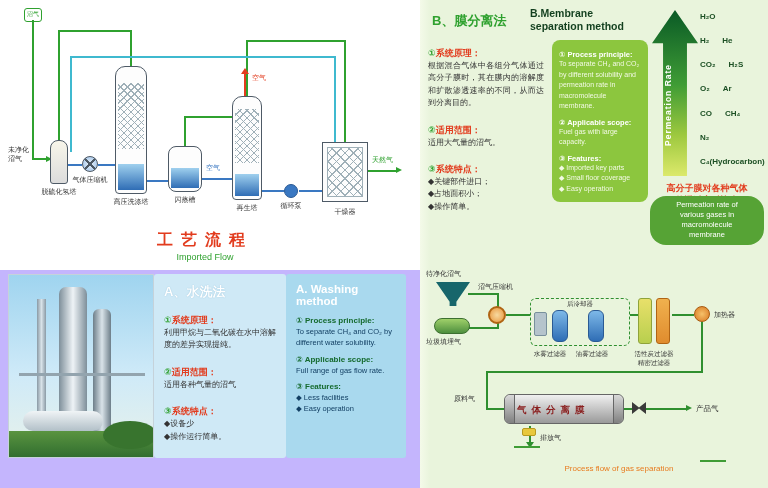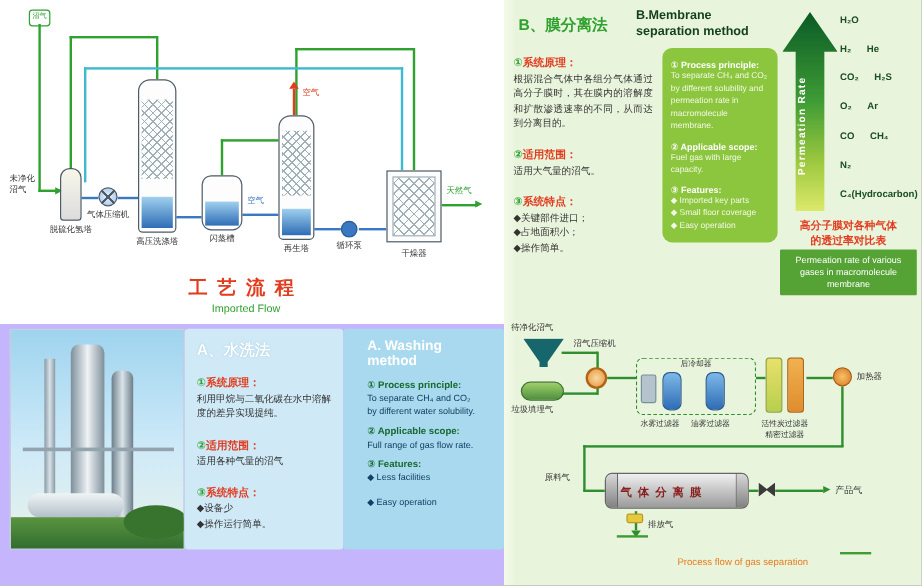--- a/index.html
+++ b/index.html
@@ -141,28 +141,28 @@
         <span class="num">②</span><span class="head-zh">适用范围：</span>
         <div class="body-zh">适用各种气量的沼气</div>
       </div>
       <div class="zsec">
         <span class="num">③</span><span class="head-zh">系统特点：</span>
         <div class="body-zh">◆设备少</div>
         <div class="body-zh">◆操作运行简单。</div>
       </div>
     </div>
 
-    <div class="abs" style="left:286px;top:4px;width:134px;height:184px;background:#a9d9ee;border-radius:3px;padding:9px 20px">
+    <div class="abs" style="left:286px;top:4px;width:120px;height:184px;background:#a9d9ee;border-radius:3px;padding:9px 10px">
       <div style="color:#fff;font-weight:bold;font-size:11.5px;margin-bottom:9px">A. Washing method</div>
       <div class="en-head">① Process principle:</div>
       <div class="en-body">To separate CH₄ and CO₂ by different water solubility.</div>
       <div class="en-head">② Applicable scope:</div>
       <div class="en-body">Full range of gas flow rate.</div>
       <div class="en-head">③ Features:</div>
-      <div class="en-body" style="margin-bottom:10px">◆ Less facilities</div>
+      <div class="en-body" style="margin-bottom:0">◆ Less facilities</div>
       <div class="en-body">◆ Easy operation</div>
     </div>
   </section>
 
   <section class="abs" style="left:420px;top:0;width:348px;height:488px;background:linear-gradient(90deg,#f4fae9 0,#e9f4dc 10px,#e9f4dc 100%)">
 
     <div class="abs" style="left:12px;top:12px;color:#2fa12f;font-weight:bold;font-size:13px">B、膜分离法</div>
     <div class="abs" style="left:110px;top:7px;width:112px;color:#123f1e;font-weight:bold;font-size:10.5px;line-height:1.2">B.Membrane separation method</div>
 
     <div class="abs" style="left:8px;top:42px;width:116px">
@@ -218,21 +218,21 @@
         </div>
       <div class="gasrow">
           <span>N₂</span>
         </div>
       <div class="gasrow">
           <span>C₄(Hydrocarbon)</span>
         </div>
     </div>
     <div class="abs c pre" style="left:226px;top:182px;width:122px;color:#e23c1e;font-weight:bold;font-size:9px;line-height:1.35">高分子膜对各种气体
 的透过率对比表</div>
-    <div class="abs c" style="left:230px;top:208px;width:114px;background:#56a335;border-radius:1px;color:#fff;font-size:7.5px;line-height:1.35;padding:4px 4px">Permeation rate of various gases in macromolecule membrane</div>
+    <div class="abs c" style="left:230px;top:196px;width:114px;background:#56a335;border-radius:16px;color:#fff;font-size:7.5px;line-height:1.35;padding:4px 14px">Permeation rate of various gases in macromolecule membrane</div>
 
     <div class="hl" style="left:48px;top:293px;width:30px;background:#2f8f2f"></div>
     <div class="vl" style="left:77px;top:293px;height:14px;background:#2f8f2f"></div>
     <div class="hl" style="left:48px;top:327px;width:30px;background:#2f8f2f"></div>
     <div class="vl" style="left:77px;top:323px;height:6px;background:#2f8f2f"></div>
     <div class="hl" style="left:86px;top:314px;width:24px;background:#2f8f2f"></div>
     <div class="hl" style="left:210px;top:314px;width:8px;background:#2f8f2f"></div>
     <div class="hl" style="left:252px;top:314px;width:22px;background:#2f8f2f"></div>
     <div class="vl" style="left:281px;top:322px;height:50px;background:#2f8f2f"></div>
     <div class="hl" style="left:66px;top:371px;width:217px;background:#2f8f2f"></div>

